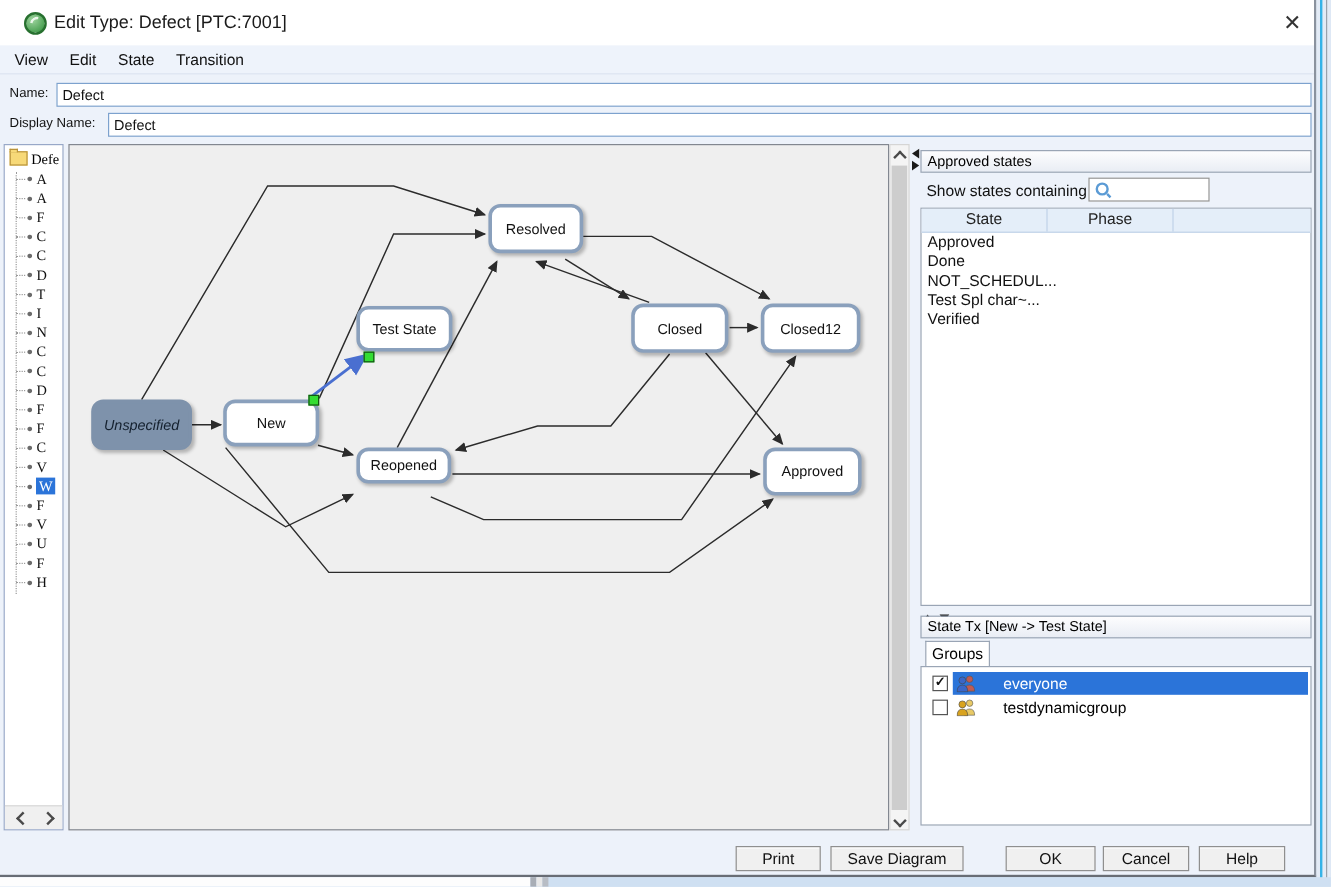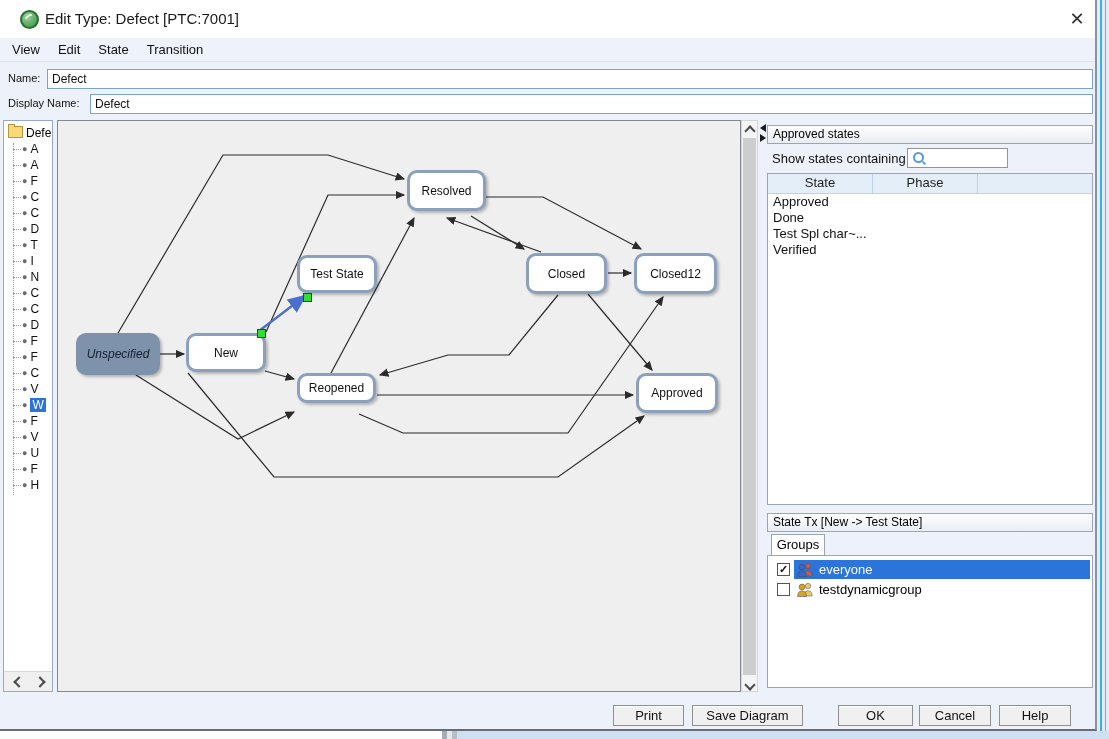--- a/index.html
+++ b/index.html
@@ -19,21 +19,21 @@
   
   .menubar{position:absolute;left:0;top:38px;width:100%;height:24px;background:#eef3fb;
            border-bottom:1px solid #dde4f0;padding-left:3px;box-sizing:border-box;}
   .menu-item{display:inline-block;padding:4px 6px;margin:0 3px;font-size:13px;color:#111;}
   
   .fld-label{position:absolute;font-size:11px;color:#111;}
   .fld-input{position:absolute;box-sizing:border-box;height:20px;border:1px solid #7da2ce;background:#fff;
              font-family:"Liberation Sans",sans-serif;font-size:12px;padding:1px 4px;color:#111;}
   
   .tree-panel{position:absolute;left:3px;top:120px;width:50px;height:572px;box-sizing:border-box;
-              background:#fff;border:1px solid #98a8c8;overflow:hidden;}
+              background:#fff;border:1px solid #98a8c8;overflow:hidden;font-family:Liberation Serif, serif;}
   .tree-root{position:absolute;left:4px;top:5px;white-space:nowrap;font-size:12px;}
   .folder-ico{display:inline-block;width:13px;height:10px;background:#f7d978;border:1px solid #b8933c;
               position:relative;vertical-align:-1px;margin-right:3px;}
   .folder-ico::before{content:"";position:absolute;left:-1px;top:-3px;width:5px;height:2px;
               background:#f7d978;border:1px solid #b8933c;border-bottom:none;}
   .trunk{position:absolute;left:9px;top:22px;height:352px;border-left:1px dotted #9a9a9a;}
   .tree-list{position:absolute;left:0;top:20px;width:100%;}
   .tree-row{height:16px;line-height:16px;white-space:nowrap;font-size:12px;}
   .tdash{display:inline-block;width:8px;margin-left:9px;border-top:1px dotted #9a9a9a;vertical-align:3px;}
   .tico{color:#6b6b6b;font-size:9px;margin:0 3px 0 1px;vertical-align:1px;}
@@ -81,21 +81,21 @@
            font-size:13px;line-height:18px;color:#222;}
   .tb-row{font-size:13px;line-height:16px;padding-left:5px;color:#111;}
   .split-ud{position:absolute;left:769px;top:505px;}
   .groups-tab{position:absolute;left:771px;top:534px;width:54px;height:22px;box-sizing:border-box;background:#fff;
               border:1px solid #9aa5b5;border-bottom:none;font-size:13px;text-align:center;line-height:20px;}
   .groups-panel{position:absolute;left:767px;top:555px;width:326px;height:133px;box-sizing:border-box;
                 background:#fff;border:1px solid #9aa5b5;padding-top:4px;}
   .grp-row{display:flex;align-items:center;height:19px;margin:0 2px 1px 2px;}
   .cbx{width:13px;height:13px;box-sizing:border-box;border:1px solid #555;background:#fff;margin:0 4px 0 7px;
        font-size:11px;line-height:11px;text-align:center;font-weight:bold;color:#111;}
-  .grp-sel{display:flex;align-items:center;flex:1;height:19px;}
+  .grp-sel{display:flex;align-items:center;flex:1;height:19px;gap:17px;}
   .grp-sel.on{background:#2b74d9;color:#fff;}
   .grp-name{font-size:13px;margin-left:5px;}
   .grp-ico{margin-left:3px;display:inline-flex;}
   
   .btn{position:absolute;top:705px;height:21px;box-sizing:border-box;background:#f0f0f0;border:1px solid #8f8f8f;
        font-size:13px;text-align:center;line-height:19px;color:#111;box-shadow:inset 0 1px 0 #fff;}
   
   .bottom-strip{position:absolute;left:0;top:731px;width:1109px;height:8px;background:#cfe0f2;}
   .bs-white{position:absolute;left:0;top:0;width:442px;height:8px;background:#fdfdfd;}
   .bs-bar1{position:absolute;left:442px;top:0;width:5px;height:8px;background:#a8adb5;}
@@ -214,20 +214,21 @@
     <span class="mag"></span>
   </div>
   <div class="states-table">
     <div class="th-row">
         <div class="th-cell">State</div>
         <div class="th-cell">Phase</div>
       </div>
     <div>
         <div class="tb-row">Approved</div>
         <div class="tb-row">Done</div>
+        <div class="tb-row">NOT_SCHEDUL...</div>
         <div class="tb-row">Test Spl char~...</div>
         <div class="tb-row">Verified</div>
       </div>
   </div>
 
   <div class="split-ud">
     <span class="tri up"></span>
     <span class="tri down"></span>
   </div>
 

